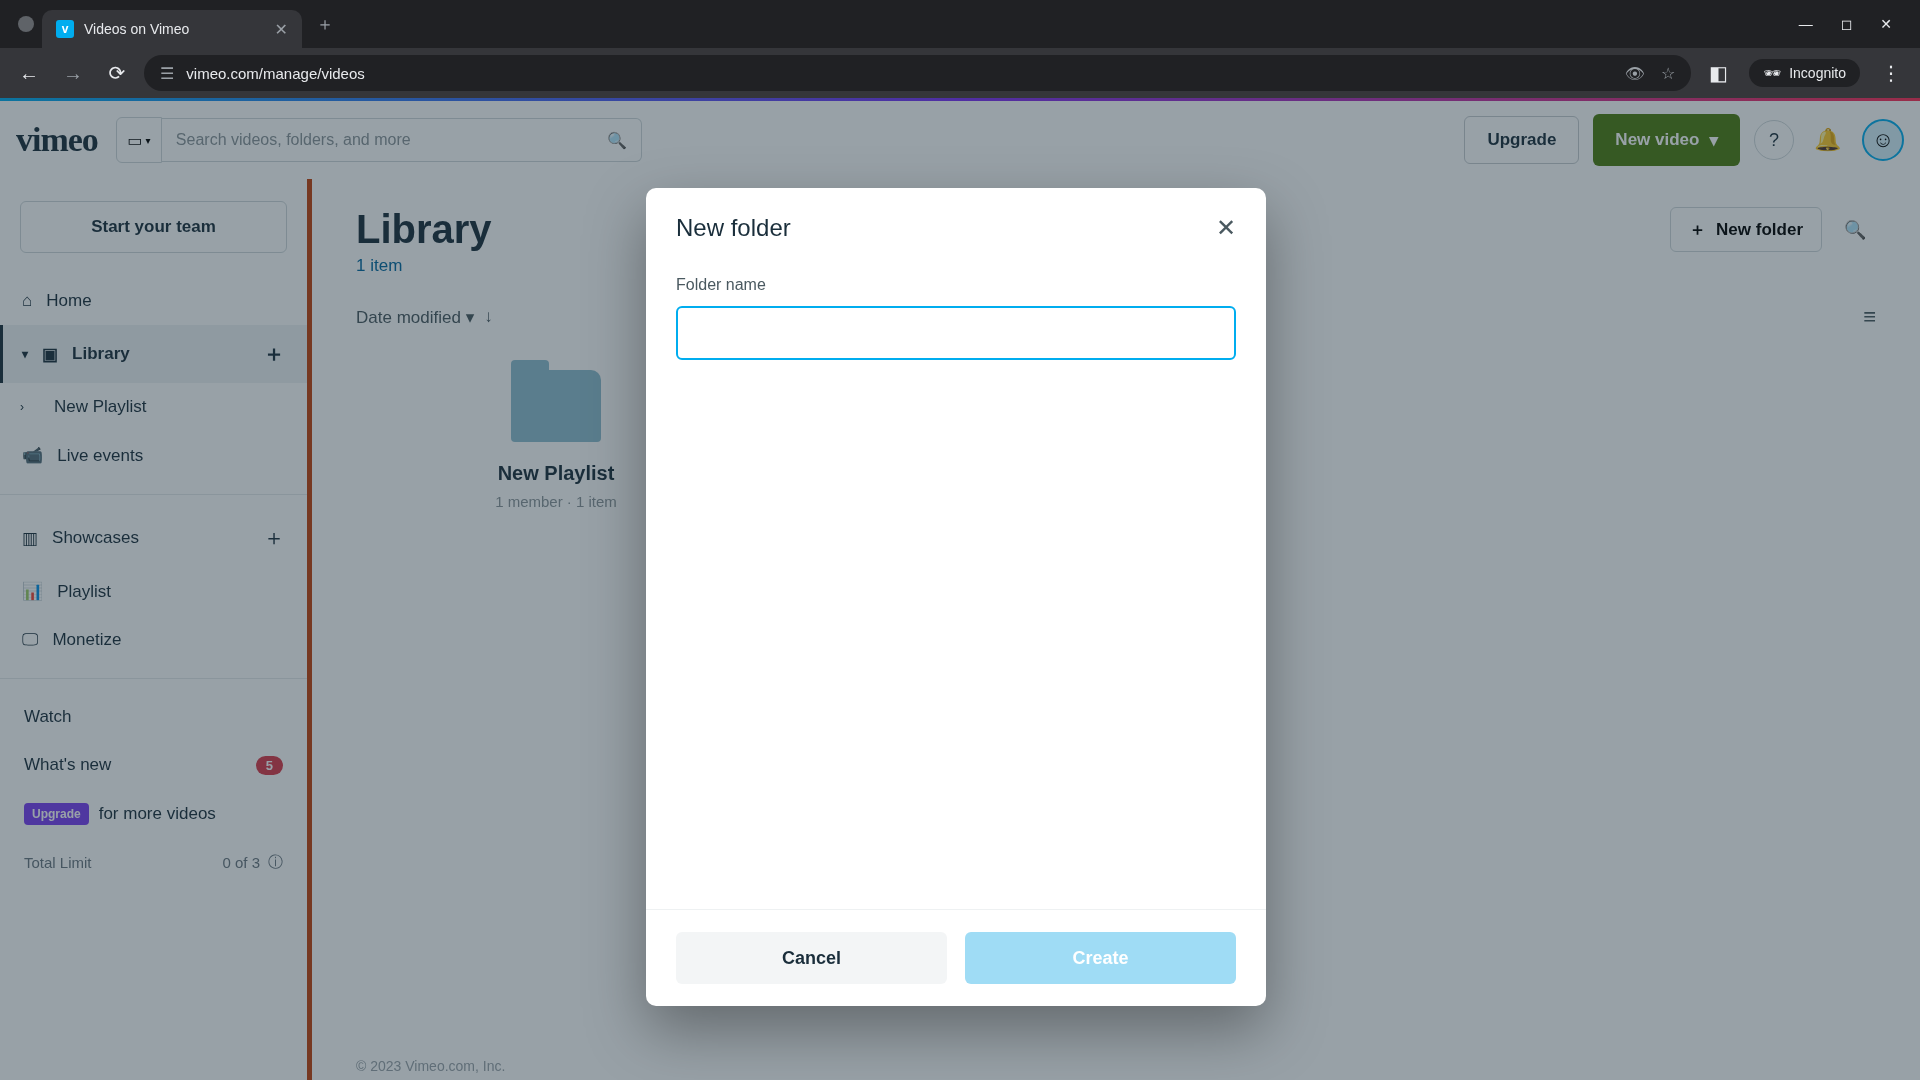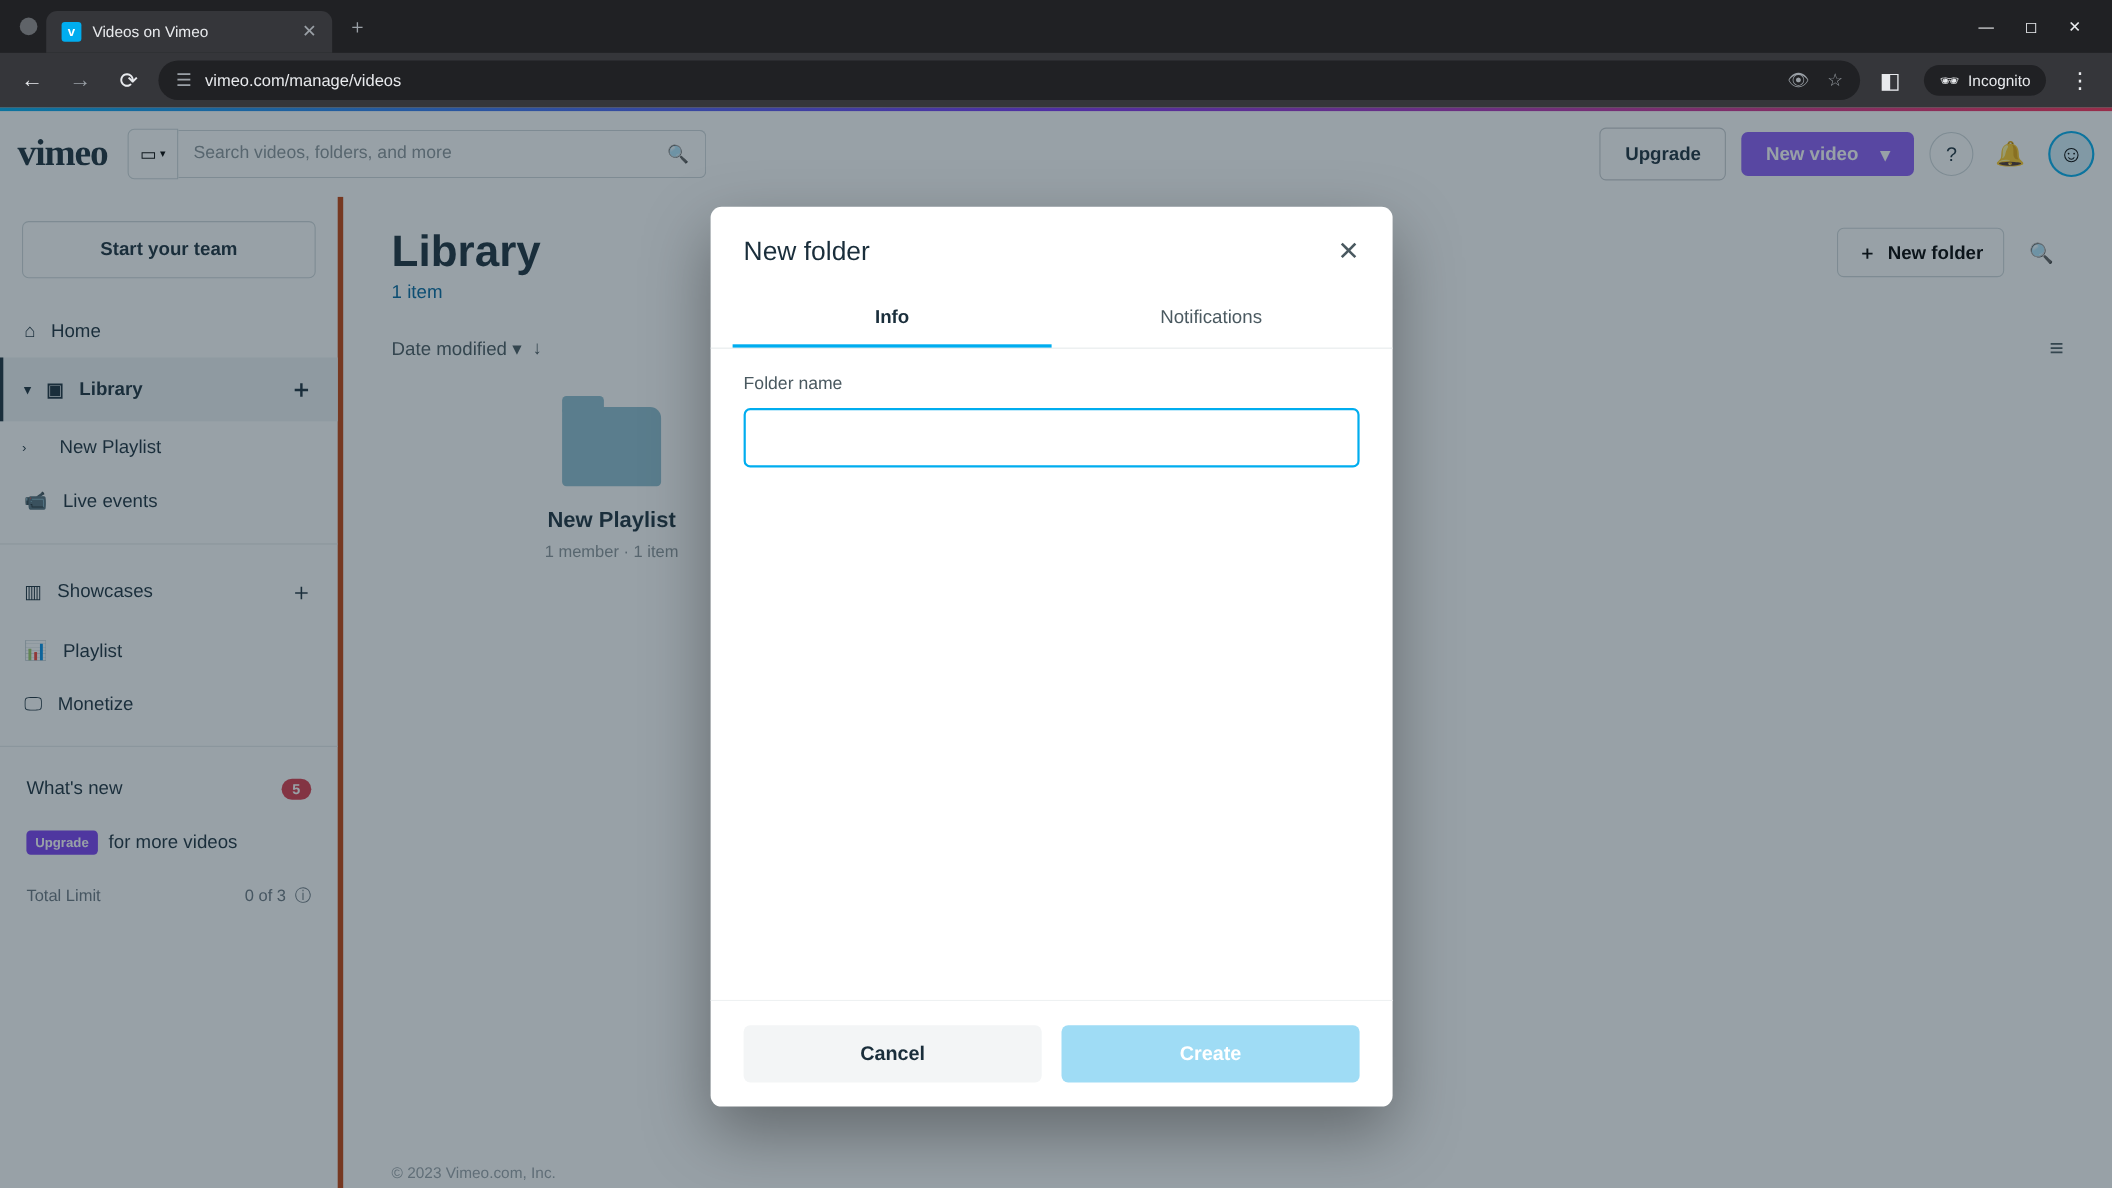--- a/index.html
+++ b/index.html
@@ -30,21 +30,21 @@
   .app { position:relative; background:#fff; height: calc(1080px - 98px); }
   .gradient-bar { height:3px; background: linear-gradient(90deg,#00adef 0%,#7b2ff7 50%,#ff2d55 100%);}
   .topbar { height:78px; display:flex; align-items:center; padding:0 16px; gap:18px;}
   .logo { font-family: Georgia, serif; font-size:34px; font-weight:bold; letter-spacing:-1px; color:#1a2e3b;}
   .search-wrap { display:flex; align-items:center; }
   .search-sel { width:46px; height:46px; border:1px solid #d0d8db; border-radius:6px 0 0 6px; display:flex; align-items:center; justify-content:center; gap:3px; cursor:pointer;}
   .search-box { width:480px; height:44px; border:1px solid #d0d8db; border-left:none; border-radius:0 6px 6px 0; display:flex; align-items:center; padding:0 14px; color:#8a9499; font-size:16px; position:relative;}
   .search-icon-r { margin-left:auto; color:#8a9499; }
   .topbar-right { margin-left:auto; display:flex; align-items:center; gap:14px;}
   .btn-upgrade { height:48px; padding:0 22px; border:1px solid #c7ccd0; border-radius:6px; background:#fff; font-size:17px; font-weight:600; color:#1a2e3b; cursor:pointer;}
-  .btn-newvideo { height:40px; padding:0 22px; border:none; border-radius:6px; background:#8b5cf6; color:#fff; font-size:17px; font-weight:600; cursor:pointer; display:flex; align-items:center; gap:20px;}
+  .btn-newvideo { height:52px; padding:0 22px; border:none; border-radius:6px; background:#4d7c0f; color:#fff; font-size:17px; font-weight:600; cursor:pointer; display:flex; align-items:center; gap:10px;}
   .icon-circle { width:40px; height:40px; border:1px solid #d0d8db; border-radius:50%; display:flex; align-items:center; justify-content:center; color:#1a2e3b; cursor:pointer; font-size:18px;}
   .avatar { width:42px; height:42px; border-radius:50%; background:#d6f1fb; border:2px solid #00adef; display:flex; align-items:center; justify-content:center; cursor:pointer;}
 
   .body-row { display:flex; height:calc(100% - 81px); }
   .sidebar { width:312px; border-right:5px solid #c2410c; padding:16px 0;}
   .start-team { margin:6px 20px 24px; height:52px; border:1px solid #d0d8db; border-radius:6px; display:flex; align-items:center; justify-content:center; font-weight:600; color:#1a2e3b; cursor:pointer; font-size:17px;}
   .side-item { display:flex; align-items:center; gap:14px; padding:14px 22px; color:#1a2e3b; font-size:17px; cursor:pointer; position:relative;}
   .side-item.active { background:#eef3f5; font-weight:600; border-left:3px solid #1a2e3b; padding-left:19px;}
   .side-item .plus { margin-left:auto; font-size:22px; color:#1a2e3b;}
   .side-sub { padding-left:50px; }
@@ -188,20 +188,23 @@
       <div class="side-item">
         <span>📊</span>
         <span>Playlist</span>
       </div>
       <div class="side-item">
         <span>🖵</span>
         <span>Monetize</span>
       </div>
       <div class="side-sep"></div>
       <div class="side-plain">
+        <span>Watch</span>
+      </div>
+      <div class="side-plain">
         <span>What's new</span>
         <span class="badge-red">5</span>
       </div>
       <div class="side-plain" style="gap:10px;">
         <span class="upgrade-chip">Upgrade</span>
         <span>for more videos</span>
       </div>
       <div class="total-limit">
         <span>Total Limit</span>
         <span style="margin-left:auto">0 of 3</span>
@@ -240,24 +243,20 @@
       <div class="footer">© 2023 Vimeo.com, Inc.</div>
     </div>
   </div>
 
   <div class="overlay"></div>
   <div class="modal">
     <div class="modal-head">
       <div class="modal-title">New folder</div>
       <div class="modal-close">✕</div>
     </div>
-    <div class="modal-tabs">
-      <div class="modal-tab active">Info</div>
-      <div class="modal-tab">Notifications</div>
-    </div>
     <div class="modal-body">
       <div class="field-label">Folder name</div>
       <input class="field-input" value="" style="">
     </div>
     <div class="modal-footer">
       <button class="mf-btn mf-cancel">Cancel</button>
       <button class="mf-btn mf-create">Create</button>
     </div>
   </div>
 </div>

